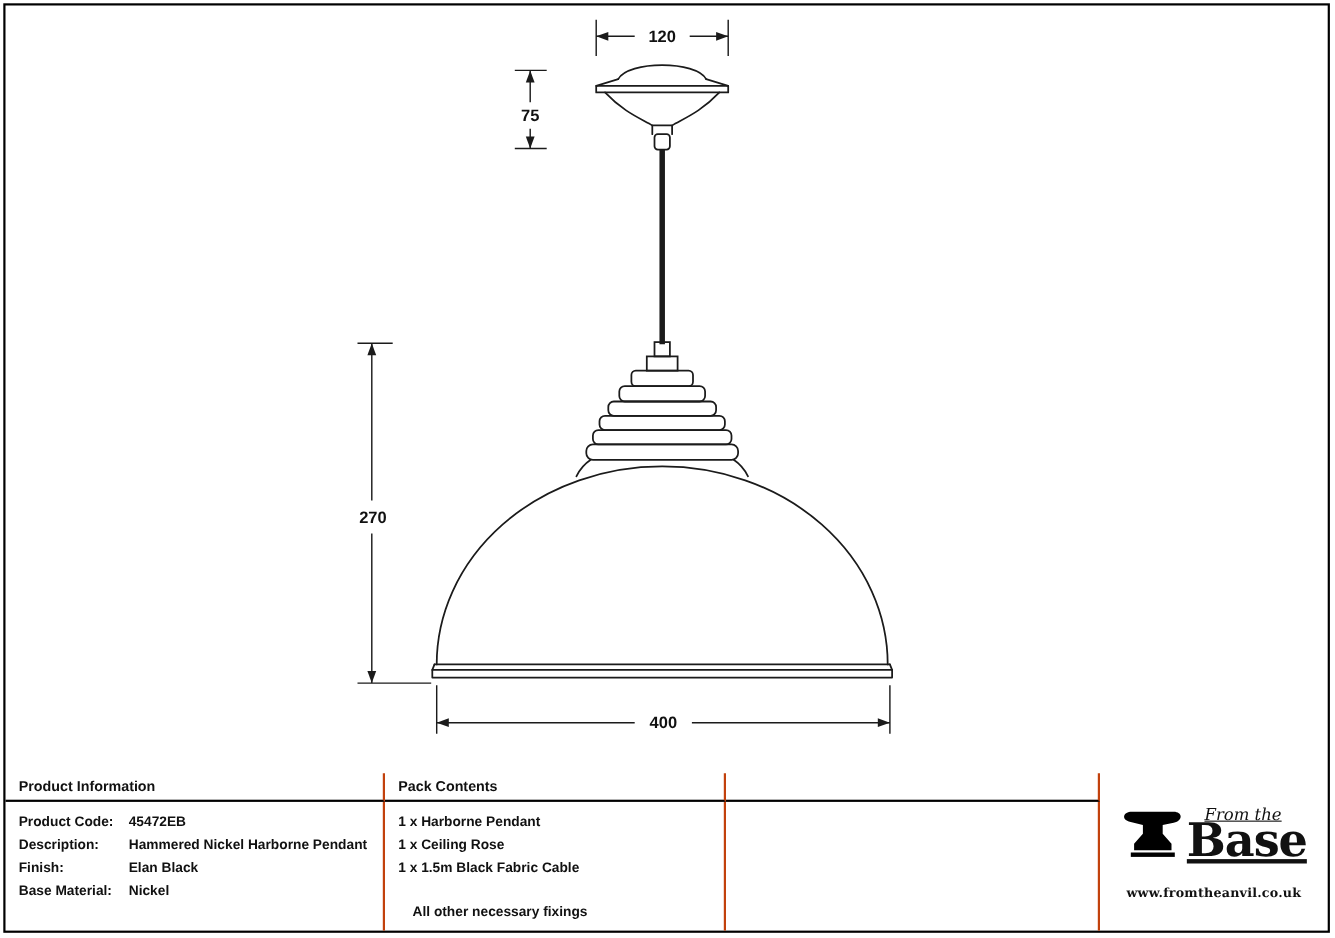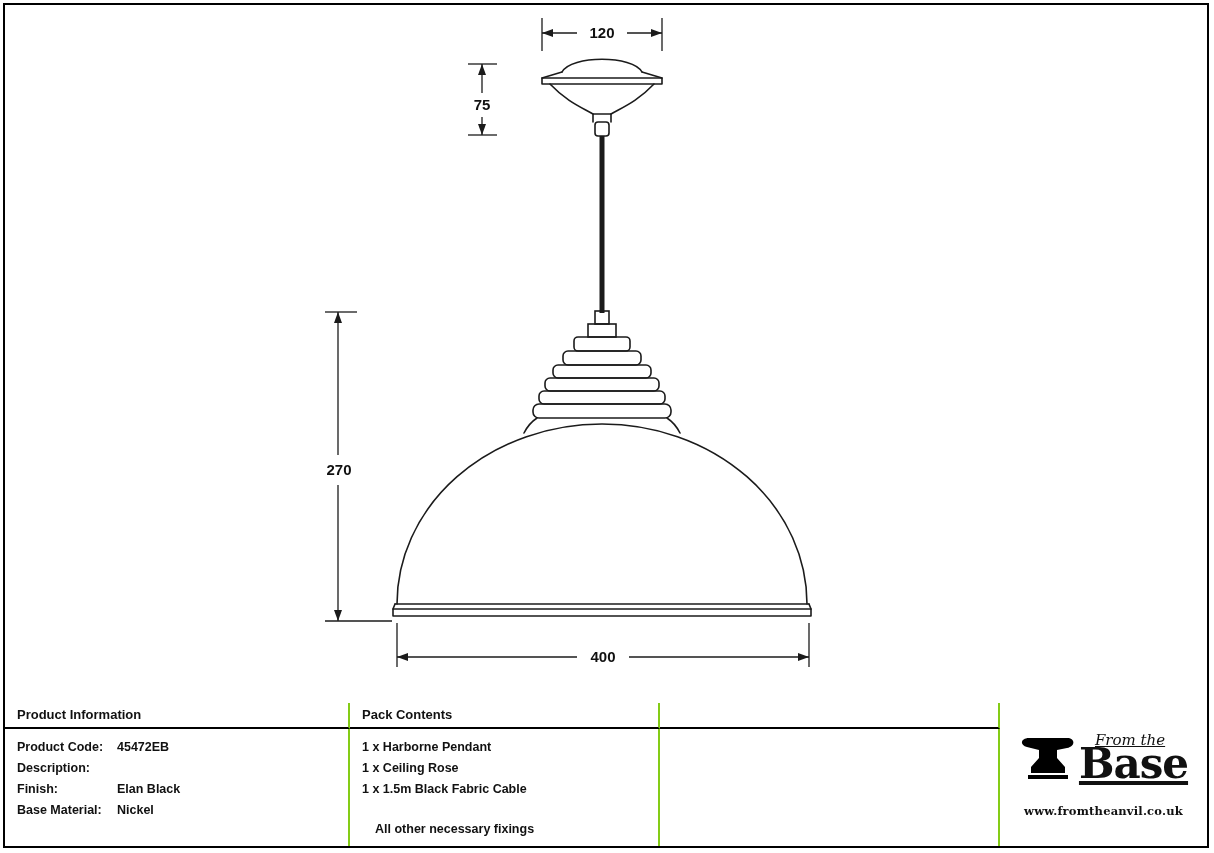--- a/index.html
+++ b/index.html
@@ -21,21 +21,21 @@
   .note-bar{
     position:absolute;top:668px;left:0;width:1202px;height:30px;
     border-top:2px solid #000;border-bottom:2px solid #000;box-sizing:border-box;
     display:flex;align-items:center;padding:0 10px;
     font-size:13px;font-weight:600;
   }
   .info-grid{
     position:absolute;top:698px;left:0;width:1202px;height:143px;
     display:grid;grid-template-columns:345px 310px 340px 1fr;grid-template-rows:26px 1fr;
   }
-  .cell{border-right:2px solid #84cc16;box-sizing:border-box;overflow:hidden;}
+  .cell{border-right:2px solid #c2410c;box-sizing:border-box;overflow:hidden;}
   .c1{grid-column:1}.c2{grid-column:2}.c3{grid-column:3}
   .hdr{grid-row:1;border-bottom:2px solid #000;font-weight:700;font-size:13px;padding:4px 0 0 12px;}
   .body{grid-row:2;padding:8px 0 0 12px;}
   .kv-row{display:flex;font-size:12.5px;font-weight:700;line-height:21px;align-items:flex-end;}
   .kv-label{width:100px;flex:0 0 100px;}
   .kv-value{flex:1;}
   .pack-line{font-size:12.5px;font-weight:700;line-height:21px;}
   .pack-footer{font-size:12.5px;font-weight:700;line-height:21px;margin-top:19px;margin-left:13px;}
   .logo-cell{
     grid-column:4;grid-row:1/3;border-right:none;
@@ -156,20 +156,21 @@
       <div class="website">www.fromtheanvil.co.uk</div>
     </div>
 
     <div class="cell body c1">
       <div class="kv-row">
         <span class="kv-label">Product Code:</span>
         <span class="kv-value">45472EB</span>
       </div>
       <div class="kv-row">
         <span class="kv-label">Description:</span>
+        <span class="kv-value">Hammered Nickel Harborne Pendant</span>
       </div>
       <div class="kv-row">
         <span class="kv-label">Finish:</span>
         <span class="kv-value">Elan Black</span>
       </div>
       <div class="kv-row">
         <span class="kv-label">Base Material:</span>
         <span class="kv-value">Nickel</span>
       </div>
     </div>

